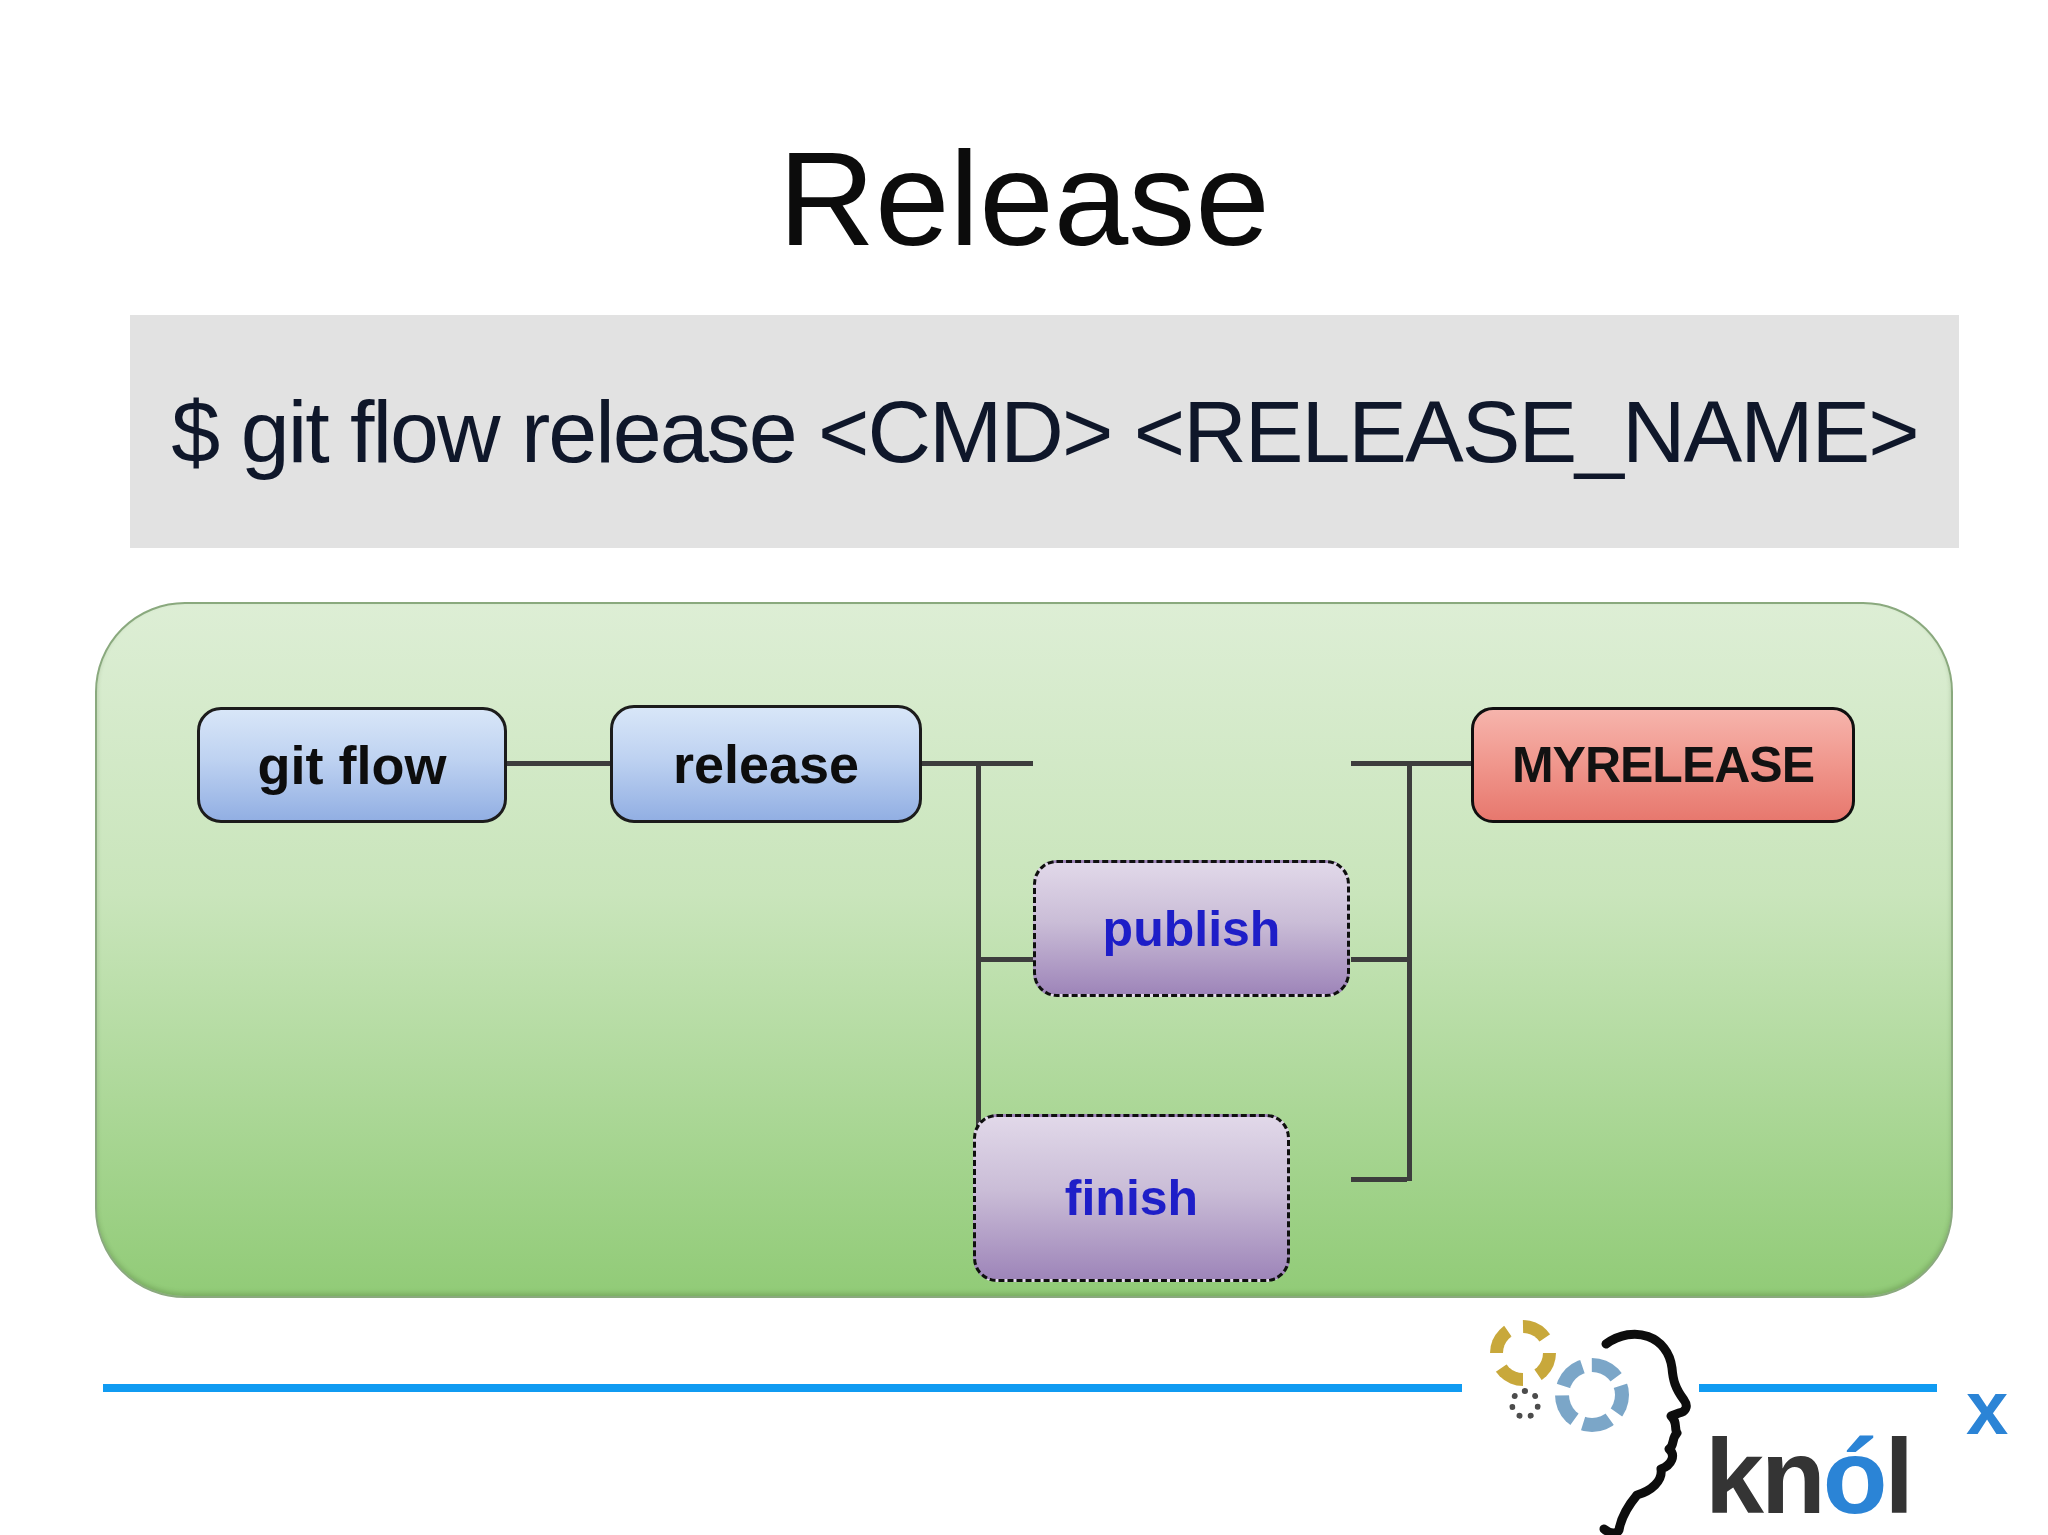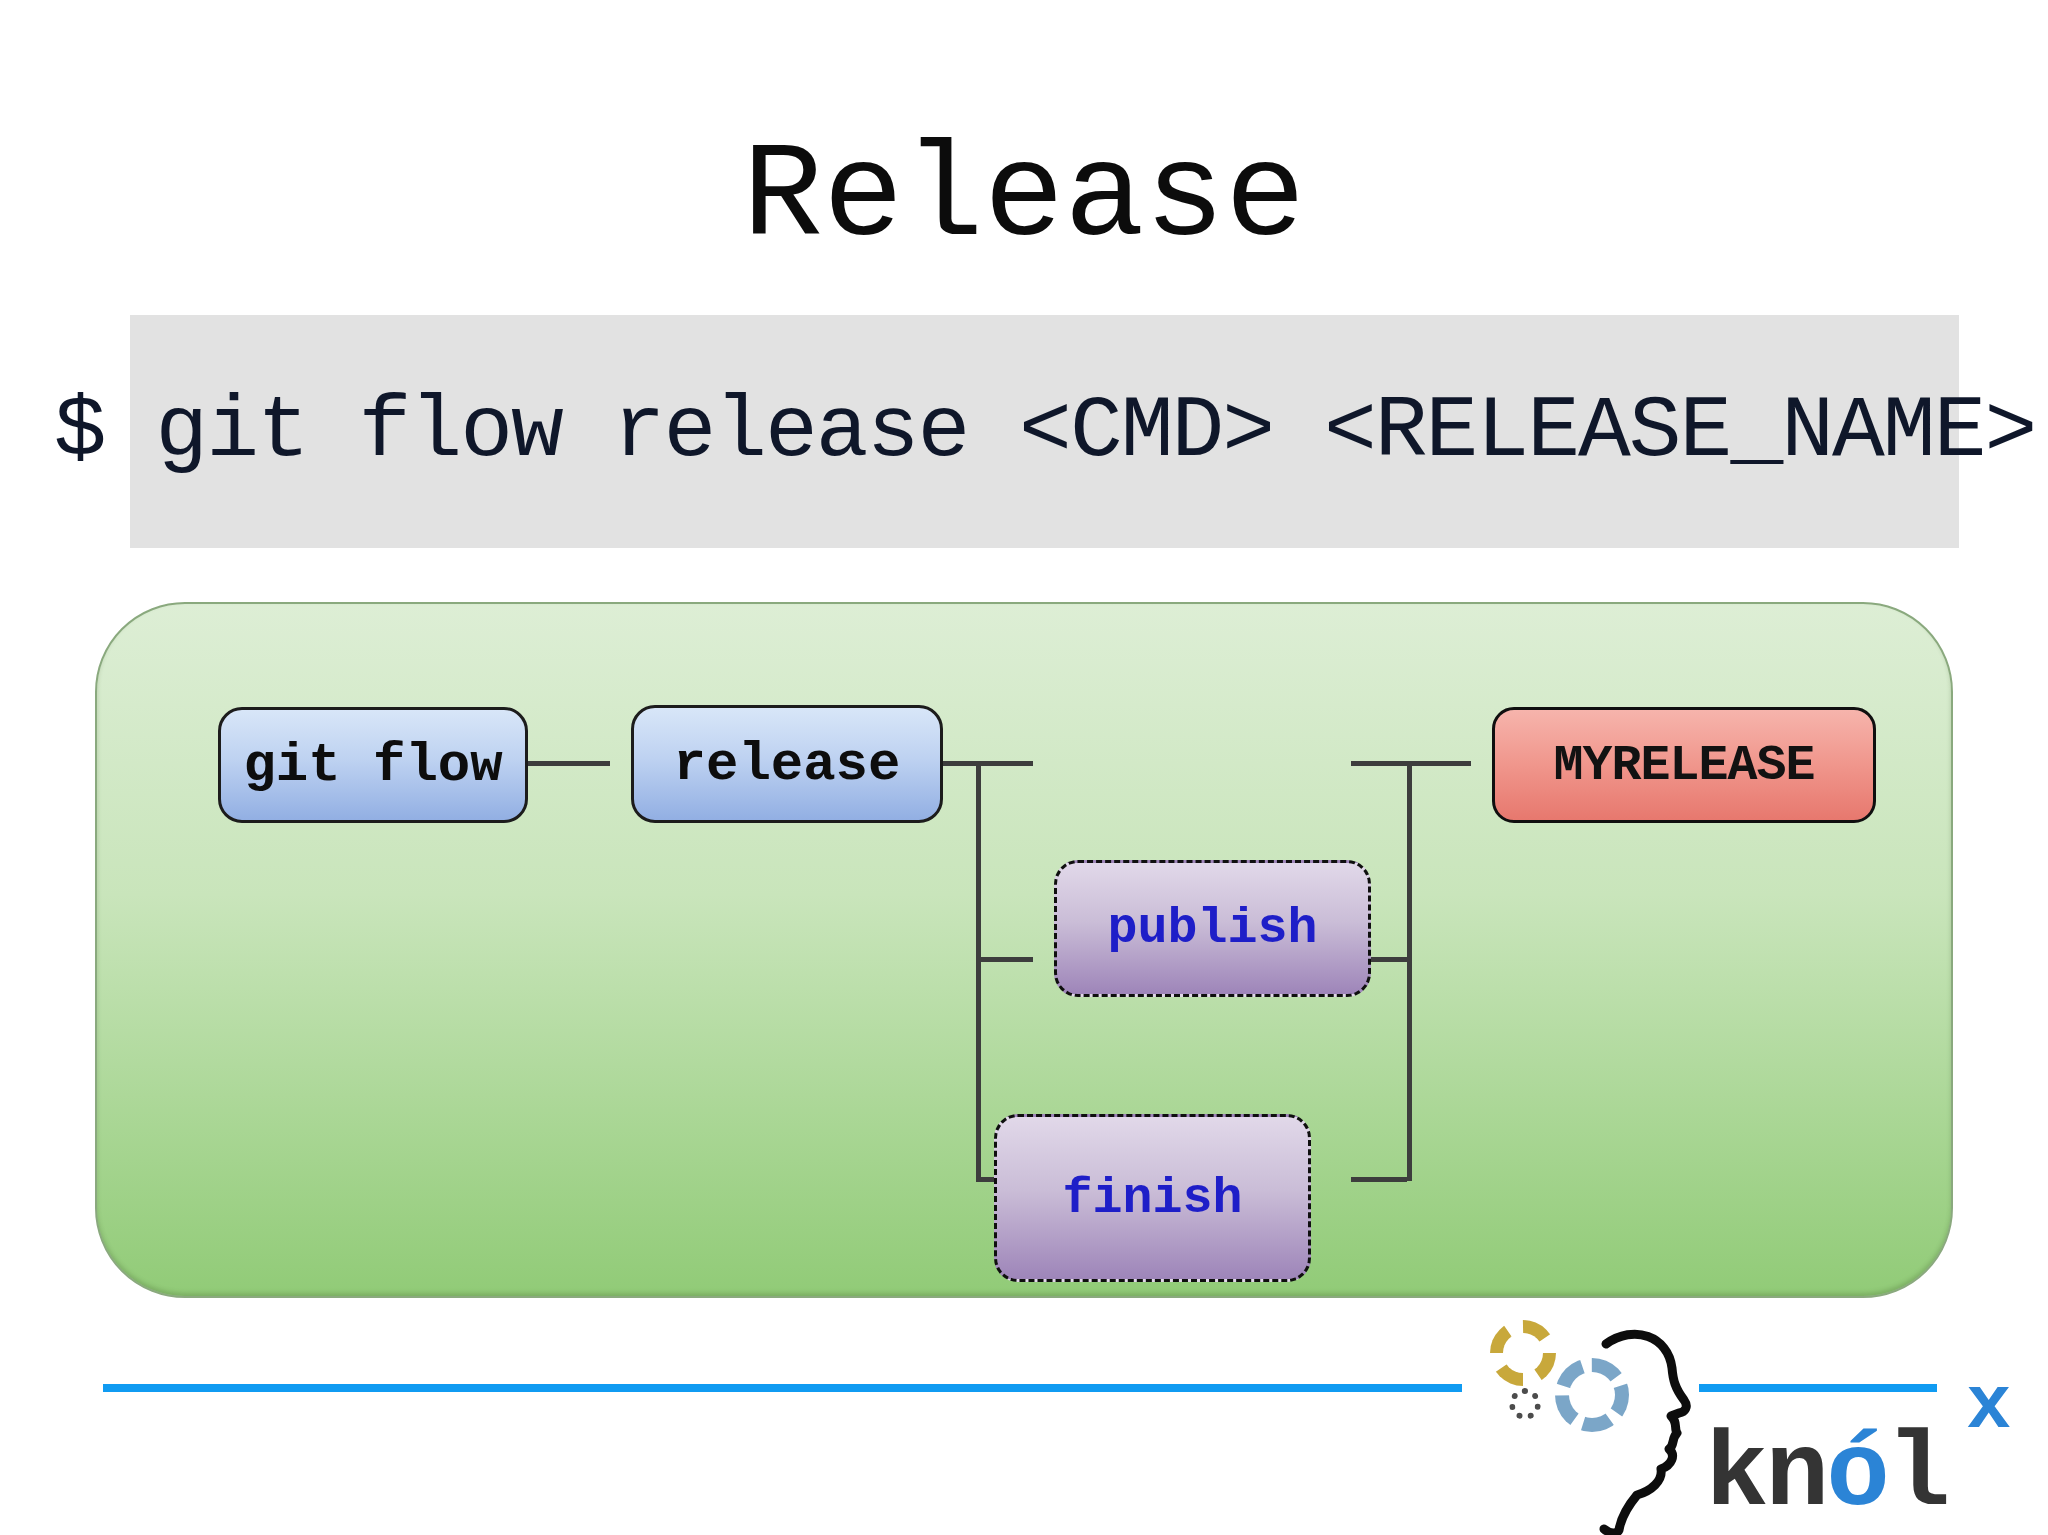--- a/index.html
+++ b/index.html
@@ -1,18 +1,18 @@
 <!DOCTYPE html>
 <html><head>
 <meta charset="utf-8">
 <style>
   html,body{margin:0;padding:0;background:#ffffff;}
   .slide{
     position:relative;width:2048px;height:1535px;background:#ffffff;
-    overflow:hidden;font-family:Liberation Mono, monospace;
+    overflow:hidden;font-family:Liberation Sans, sans-serif;
   }
   .abs{position:absolute;}
   
   .title{
     left:0;right:0;top:122px;text-align:center;
     font-size:134px;font-weight:400;color:#0c0c0c;letter-spacing:0;
   }
   
   .cmd-box{
     left:130px;top:315px;width:1829px;height:233px;background:#e2e2e2;
@@ -24,21 +24,21 @@
   
   .panel{
     left:95px;top:602px;width:1858px;height:696px;
     border-radius:90px;border:2px solid #8aa97e;box-sizing:border-box;
     background:linear-gradient(180deg,#ddeed5 0%,#c9e5bb 42%,#91cb77 100%);
     box-shadow:inset 0 -3px 4px rgba(60,90,40,.25);
   }
   
   .node{
     display:flex;align-items:center;justify-content:center;
-    box-sizing:border-box;border-radius:24px;margin-left:21px;
+    box-sizing:border-box;border-radius:24px;
   }
   .node-blue{
     border:3px solid #1c1c1c;
     background:linear-gradient(180deg,#d8e6f8 0%,#bed2f1 45%,#92afe3 100%);
   }
   .node-blue .lbl{font-size:54px;font-weight:700;color:#0d0d0d;}
   .node-purple{
     border:3px dashed #0f0f0f;
     background:linear-gradient(180deg,#e1d8e9 0%,#cabdd7 45%,#9e85b9 100%);
   }

